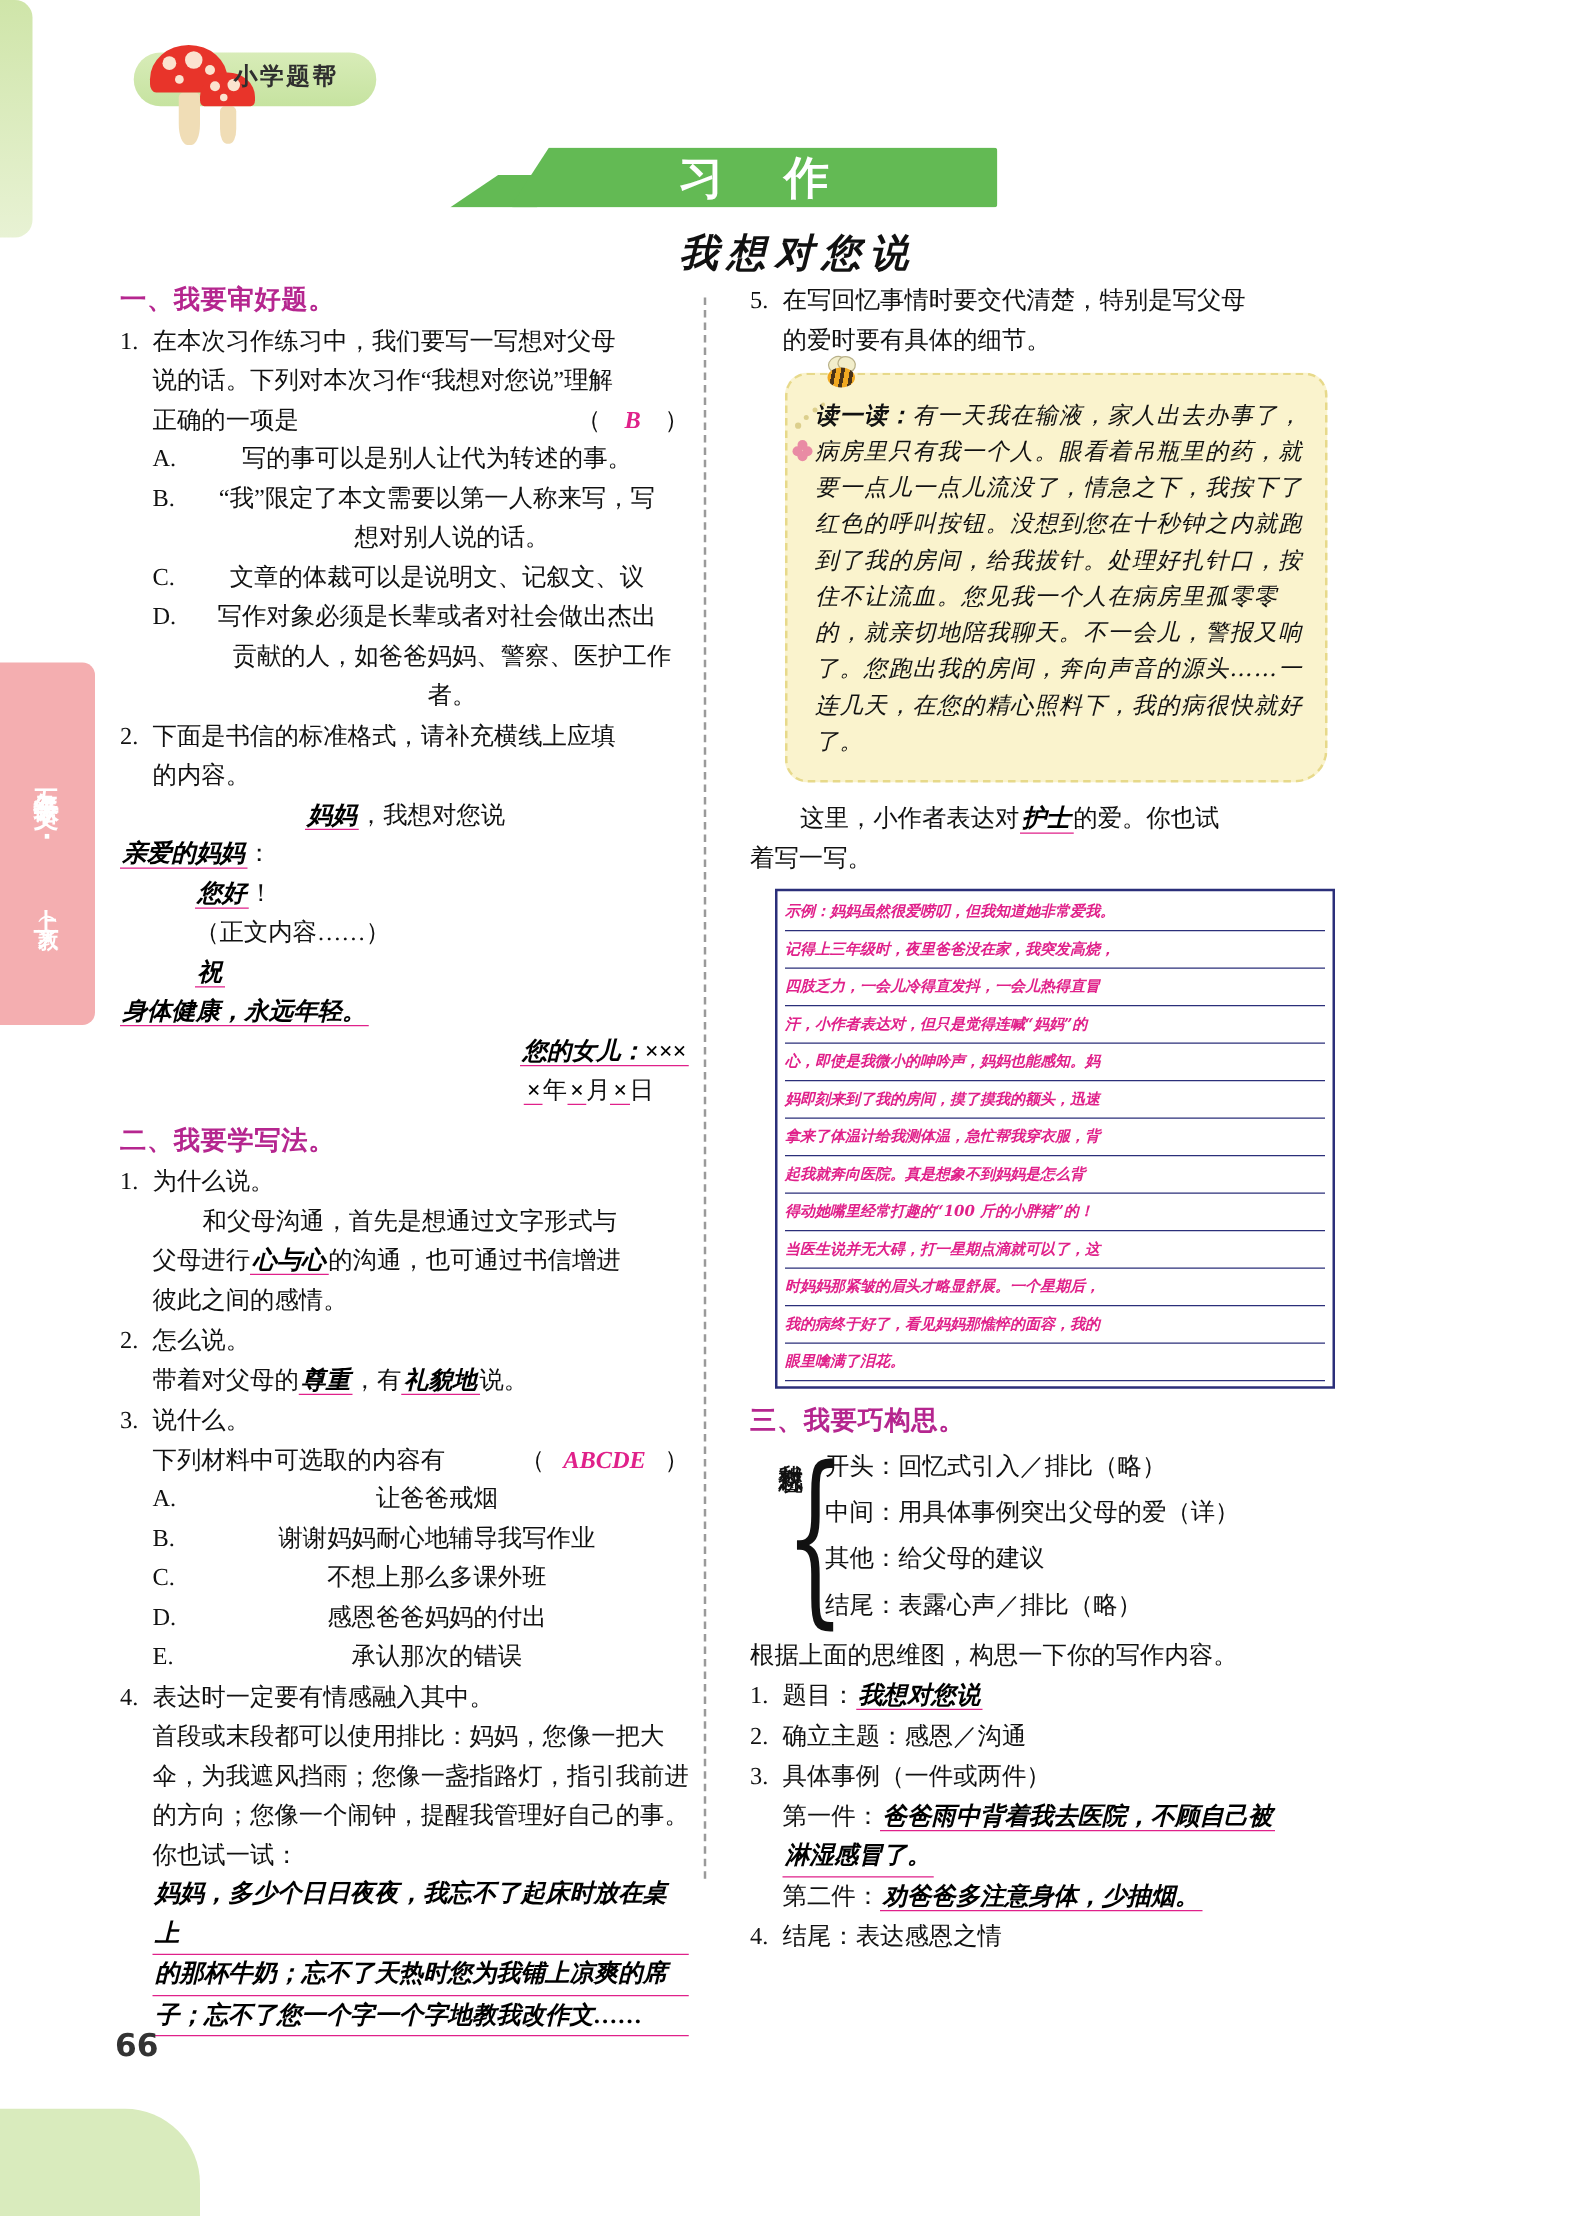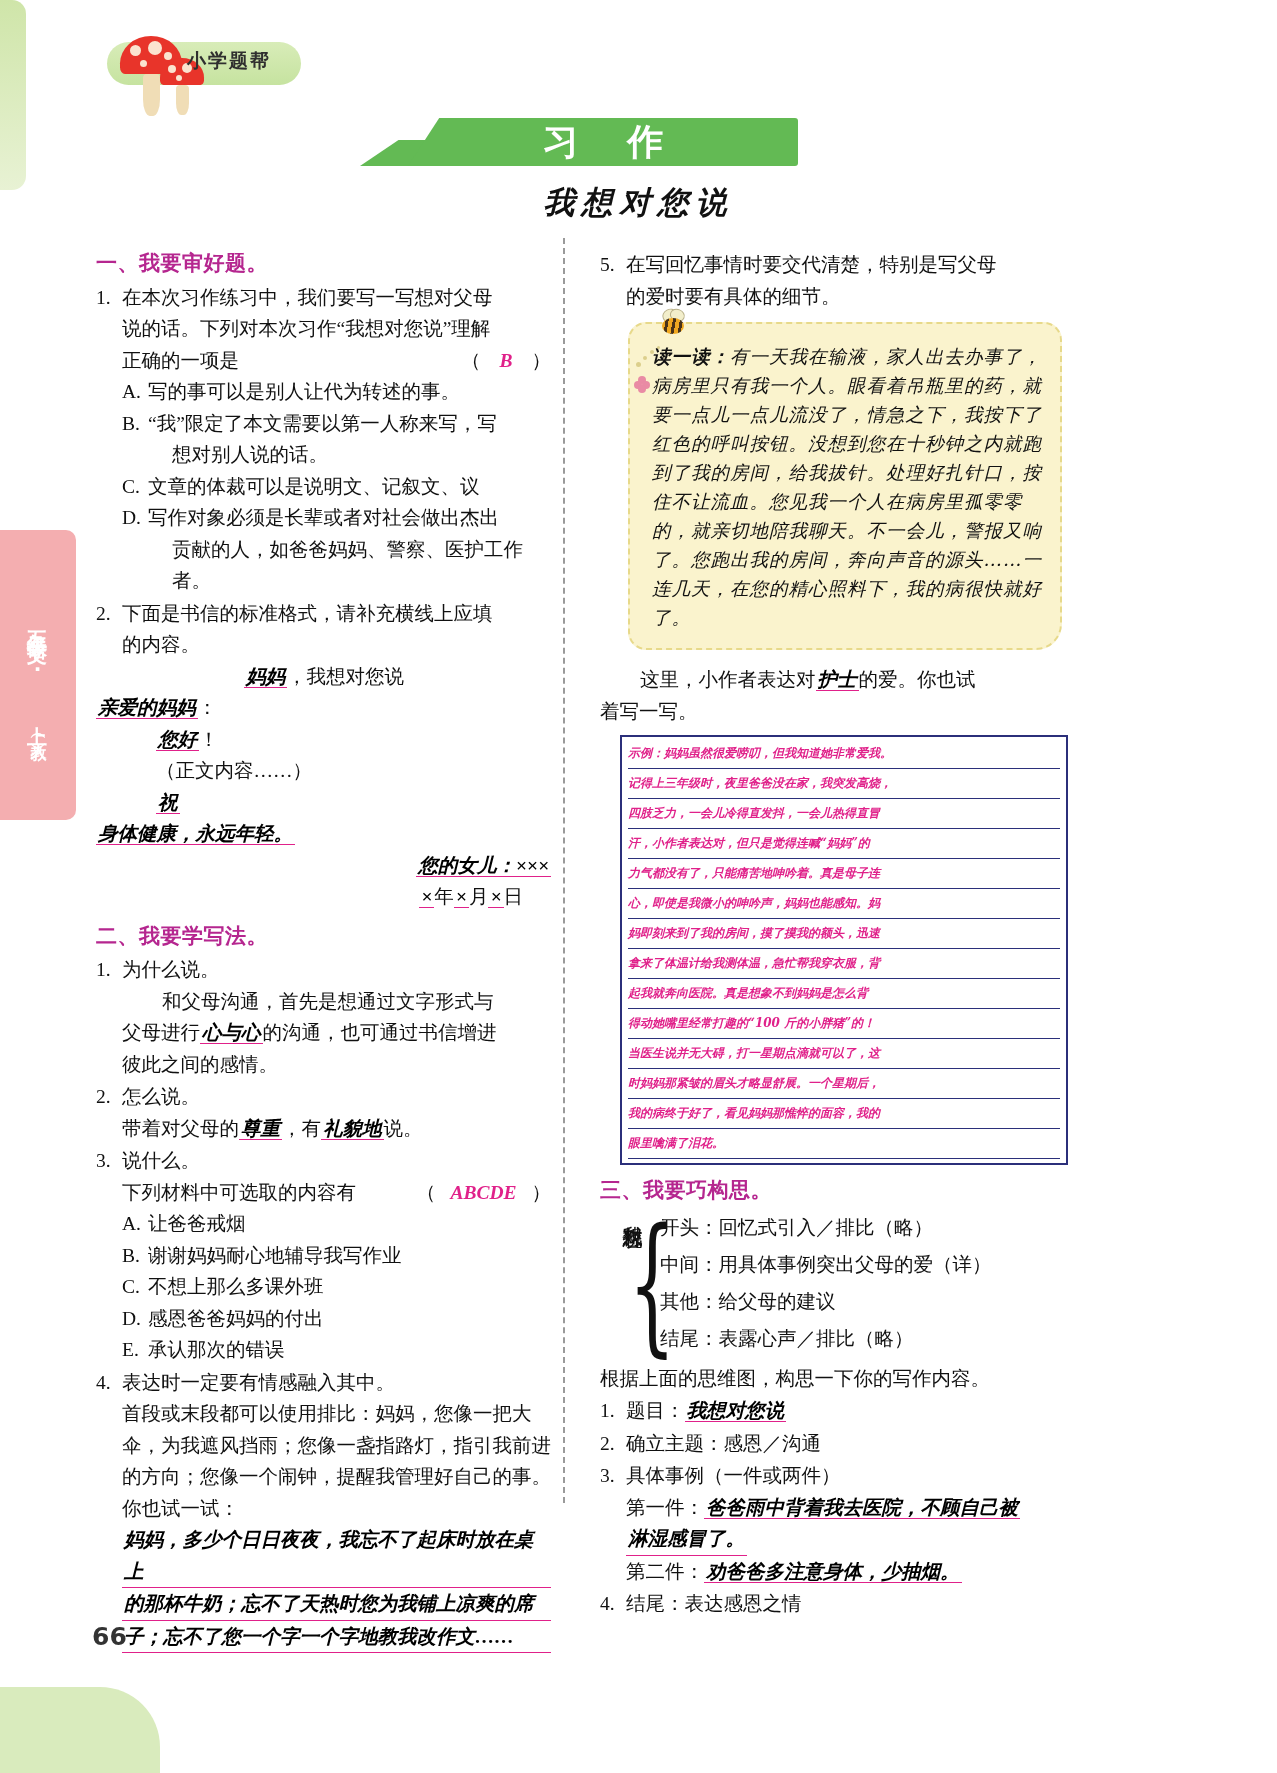--- a/index.html
+++ b/index.html
@@ -80,38 +80,38 @@
     gap:14px;
   }
   .vtext{
     writing-mode:vertical-rl;text-orientation:upright;
     font-size:20px;font-weight:700;color:#ffffff;letter-spacing:3px;
     font-family:"DejaVu Sans","Liberation Sans",sans-serif;
   }
   .vtext.small{font-size:16px;letter-spacing:2px;}
 
   
-  .col{position:absolute;top:248px;font-size:19.5px;line-height:31.5px;}
+  .col{position:absolute;top:224px;font-size:19.5px;line-height:31.5px;}
   .col-left{left:96px;width:455px;}
   .col-right{left:600px;width:470px;}
   .divider{
     position:absolute;left:563px;top:238px;width:0;height:1265px;
     border-left:2px dashed #9a9a9a;
   }
 
   h3.sec{
     margin:0 0 2px 0;font-size:21px;color:#b5268f;font-weight:700;
     font-family:"DejaVu Sans","Liberation Sans",sans-serif;letter-spacing:0.5px;
   }
   .q{display:flex;margin-top:1px;}
   .qnum{width:26px;flex:0 0 26px;text-align:left;}
   .qbody{flex:1;}
   .opt{display:flex;margin-left:26px;}
   .optl{width:26px;flex:0 0 26px;}
-  .optb{flex:1;}
+  .optb{flex:1;text-align:center;}
   .indent{text-indent:40px;}
   .ans{color:#e0218a;font-style:italic;font-weight:600;}
   .ansu{color:#000000;font-style:italic;font-weight:600;
     border-bottom:1.6px solid #e0218a;padding:0 2px;}
 
   
   .letter{margin-top:0px;}
   .letter .l1{padding-left:148px;}
   .letter .l2{padding-left:0px;}
   .letter .l3{padding-left:60px;}
@@ -405,21 +405,20 @@
   <div style="margin-top:14px;">
     <div class="indent"><span>这里，小作者表达对</span><span class="ansu">护士</span><span>的爱。你也试</span></div>
     <div>着写一写。</div>
   </div>
 
   <div class="write-box">
     <div class="wline">示例：妈妈虽然很爱唠叨，但我知道她非常爱我。</div>
     <div class="wline">记得上三年级时，夜里爸爸没在家，我突发高烧，</div>
     <div class="wline">四肢乏力，一会儿冷得直发抖，一会儿热得直冒</div>
     <div class="wline">汗，小作者表达对，但只是觉得连喊“妈妈”的</div>
-    <div class="wline">力气都没有了，只能痛苦地呻吟着。真是母子连</div>
     <div class="wline">心，即使是我微小的呻吟声，妈妈也能感知。妈</div>
     <div class="wline">妈即刻来到了我的房间，摸了摸我的额头，迅速</div>
     <div class="wline">拿来了体温计给我测体温，急忙帮我穿衣服，背</div>
     <div class="wline">起我就奔向医院。真是想象不到妈妈是怎么背</div>
     <div class="wline">得动她嘴里经常打趣的“100 斤的小胖猪”的！</div>
     <div class="wline">当医生说并无大碍，打一星期点滴就可以了，这</div>
     <div class="wline">时妈妈那紧皱的眉头才略显舒展。一个星期后，</div>
     <div class="wline">我的病终于好了，看见妈妈那憔悴的面容，我的</div>
     <div class="wline">眼里噙满了泪花。</div>
   </div>

